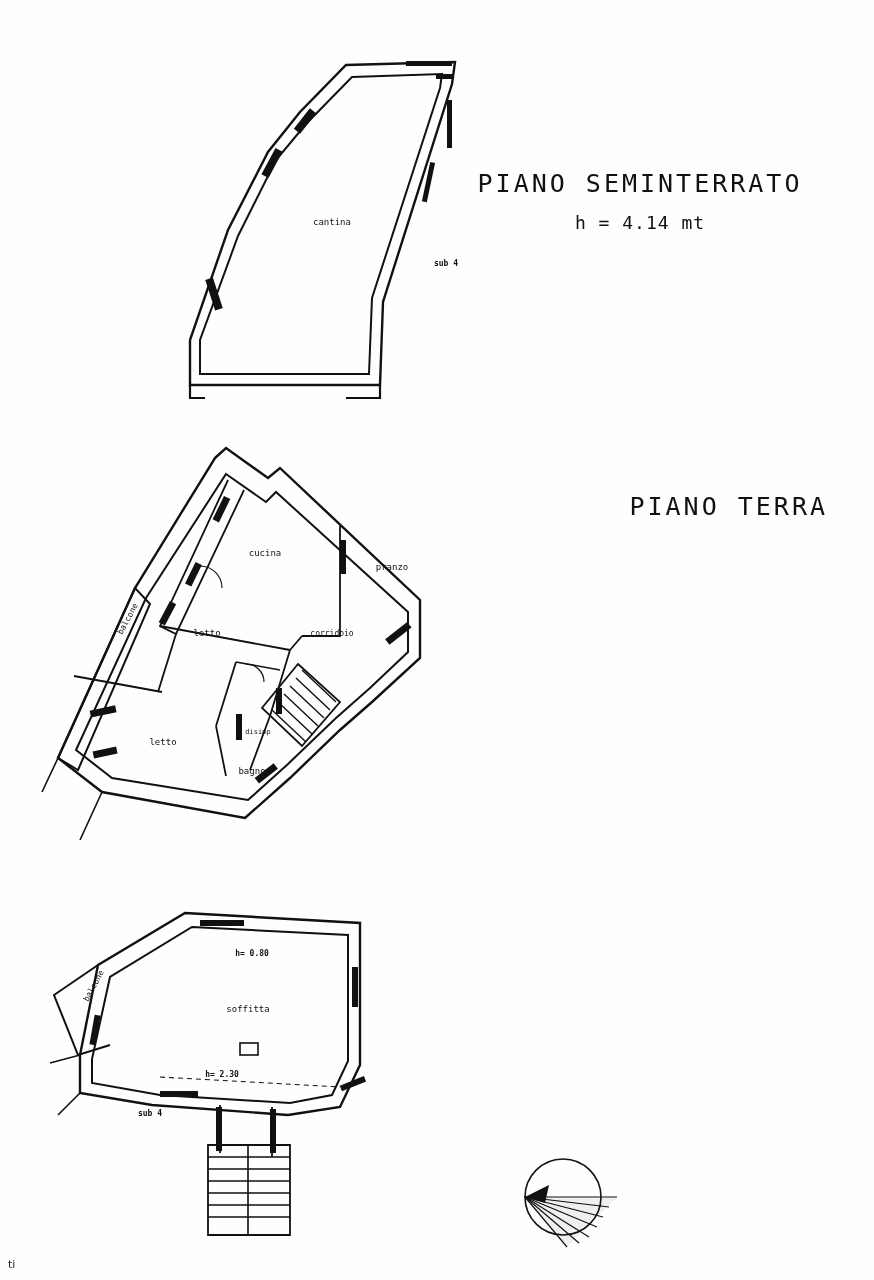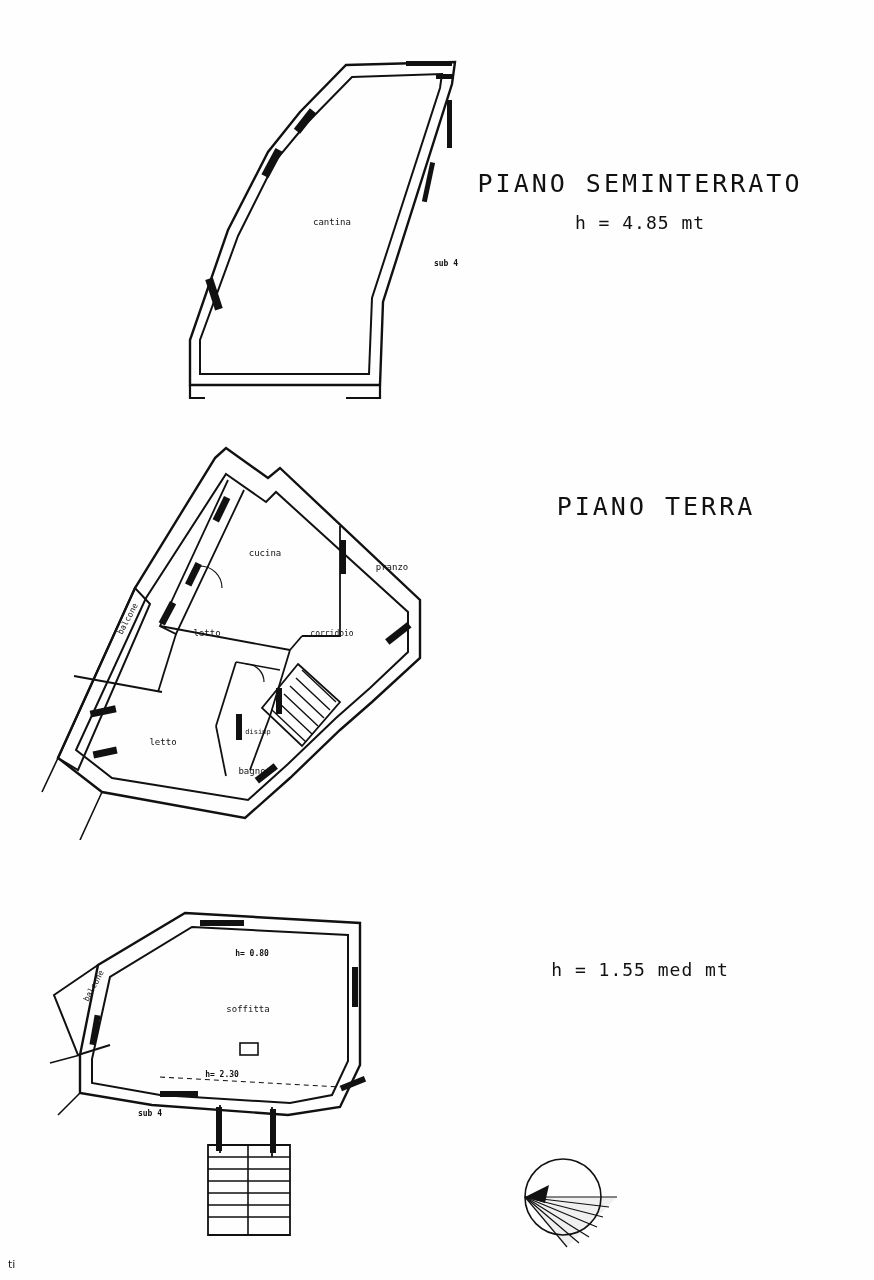--- a/index.html
+++ b/index.html
@@ -86,21 +86,21 @@
       <rect x="297" y="60" width="5" height="48"></rect>
       <rect x="276" y="122" width="5" height="40" transform="rotate(12 278 142)"></rect>
     </g>
 
     <text x="182" y="185" font-family="DejaVu Sans Mono, monospace" font-size="9" fill="#111" text-anchor="middle">cantina</text>
     <text x="296" y="226" font-family="DejaVu Sans Mono, monospace" font-size="8" font-weight="bold" fill="#111" text-anchor="middle">sub 4</text>
   </svg>
 
   <div class="label-block" style="left:430px; top:169px; width:420px;">
     <div class="label-title">PIANO SEMINTERRATO</div>
-    <div class="label-height">h = 4.85 mt</div>
+    <div class="label-height">h = 4.14 mt</div>
   </div>
 
   <svg class="floor-svg" style="left:40px; top:440px;" width="420" height="400" viewBox="0 0 420 400">
     <g fill="none" stroke="#111" stroke-width="2.2">
 
       <path d="M 175 18 L 186 8 L 228 38 L 240 28 L 380 160 L 380 218 L 332 262 L 300 290 L 250 338 L 205 378
                L 62 352 L 18 318 L 95 148 Z" stroke-width="2.4"></path>
 
       <path d="M 186 34 L 226 62 L 236 52 L 368 172 L 368 212 L 330 248 L 296 278 L 248 324 L 208 360
                L 72 338 L 36 310 L 106 158 Z" stroke-width="2.0"></path>
@@ -140,21 +140,21 @@
     <text x="225" y="116" font-family="DejaVu Sans Mono, monospace" font-size="9" fill="#111" text-anchor="middle">cucina</text>
     <text x="352" y="130" font-family="DejaVu Sans Mono, monospace" font-size="9" fill="#111" text-anchor="middle">pranzo</text>
     <text x="167" y="196" font-family="DejaVu Sans Mono, monospace" font-size="9" fill="#111" text-anchor="middle">letto</text>
     <text x="292" y="196" font-family="DejaVu Sans Mono, monospace" font-size="8" fill="#111" text-anchor="middle">corridoio</text>
     <text x="123" y="305" font-family="DejaVu Sans Mono, monospace" font-size="9" fill="#111" text-anchor="middle">letto</text>
     <text x="212" y="334" font-family="DejaVu Sans Mono, monospace" font-size="9" fill="#111" text-anchor="middle">bagno</text>
     <text x="218" y="294" font-family="DejaVu Sans Mono, monospace" font-size="7" fill="#111" text-anchor="middle">disimp</text>
     <text x="90" y="180" font-family="DejaVu Sans Mono, monospace" font-size="8" fill="#111" text-anchor="middle" transform="rotate(-62 90 180)">balcone</text>
   </svg>
 
-  <div class="label-block" style="left:446px; top:492px; width:420px;">
+  <div class="label-block" style="left:408px; top:492px; width:420px;text-align:right;">
     <div class="label-title">PIANO TERRA</div>
   </div>
 
   <svg class="floor-svg" style="left:40px; top:895px;" width="380" height="360" viewBox="0 0 380 360">
     <g fill="none" stroke="#111" stroke-width="2.2">
 
       <path d="M 145 18 L 320 28 L 320 170 L 300 212 L 248 220 L 112 210 L 40 198 L 40 160 L 58 70 Z" stroke-width="2.4"></path>
 
       <path d="M 152 32 L 308 40 L 308 166 L 292 200 L 250 208 L 120 200 L 52 188 L 52 164 L 70 82 Z" stroke-width="2.0"></path>
 
@@ -182,21 +182,20 @@
       <rect x="230" y="214" width="6" height="44"></rect>
     </g>
     <text x="212" y="61" font-family="DejaVu Sans Mono, monospace" font-size="8" font-weight="bold" fill="#111" text-anchor="middle">h= 0.80</text>
     <text x="208" y="117" font-family="DejaVu Sans Mono, monospace" font-size="9" fill="#111" text-anchor="middle">soffitta</text>
     <text x="182" y="182" font-family="DejaVu Sans Mono, monospace" font-size="8" font-weight="bold" fill="#111" text-anchor="middle">h= 2.30</text>
     <text x="110" y="221" font-family="DejaVu Sans Mono, monospace" font-size="8" font-weight="bold" fill="#111" text-anchor="middle">sub 4</text>
     <text x="56" y="92" font-family="DejaVu Sans Mono, monospace" font-size="8" fill="#111" text-anchor="middle" transform="rotate(-62 56 92)">balcone</text>
   </svg>
 
   <div class="label-block" style="left:430px; top:945px; width:420px;">
-    <div class="label-height">h = 1.55 med mt</div>
   </div>
 
   <svg class="compass" viewBox="0 0 120 110">
     <circle cx="58" cy="52" r="38" fill="none" stroke="#111" stroke-width="1.6"></circle>
     <g stroke="#111" stroke-width="1.2" fill="none">
       <path d="M 20 52 L 112 52"></path>
       <path d="M 20 52 L 104 62"></path>
       <path d="M 20 52 L 98 72"></path>
       <path d="M 20 52 L 92 82"></path>
       <path d="M 20 52 L 84 92"></path>

